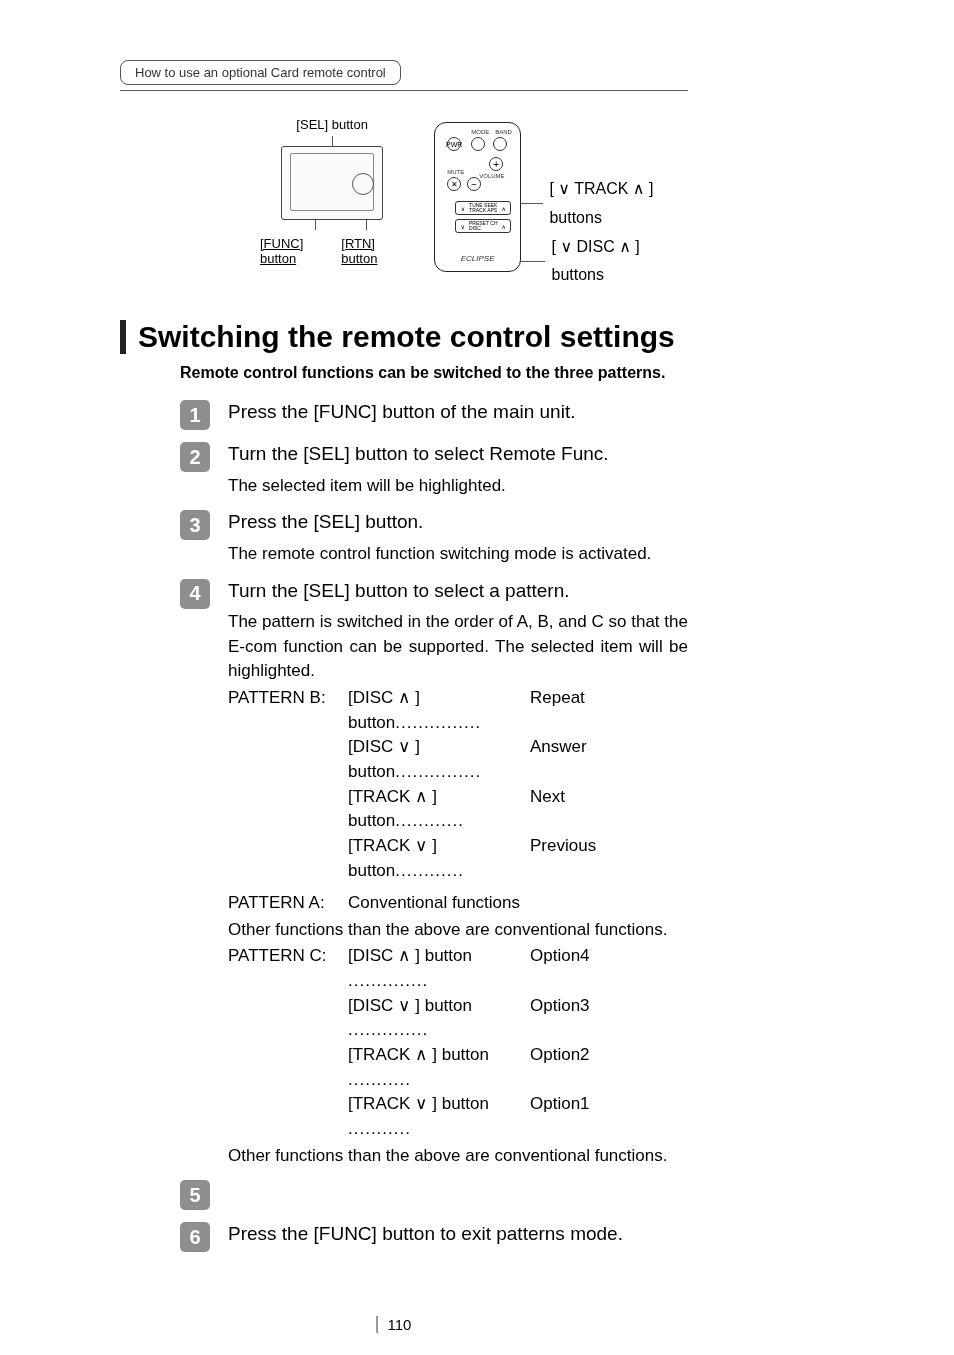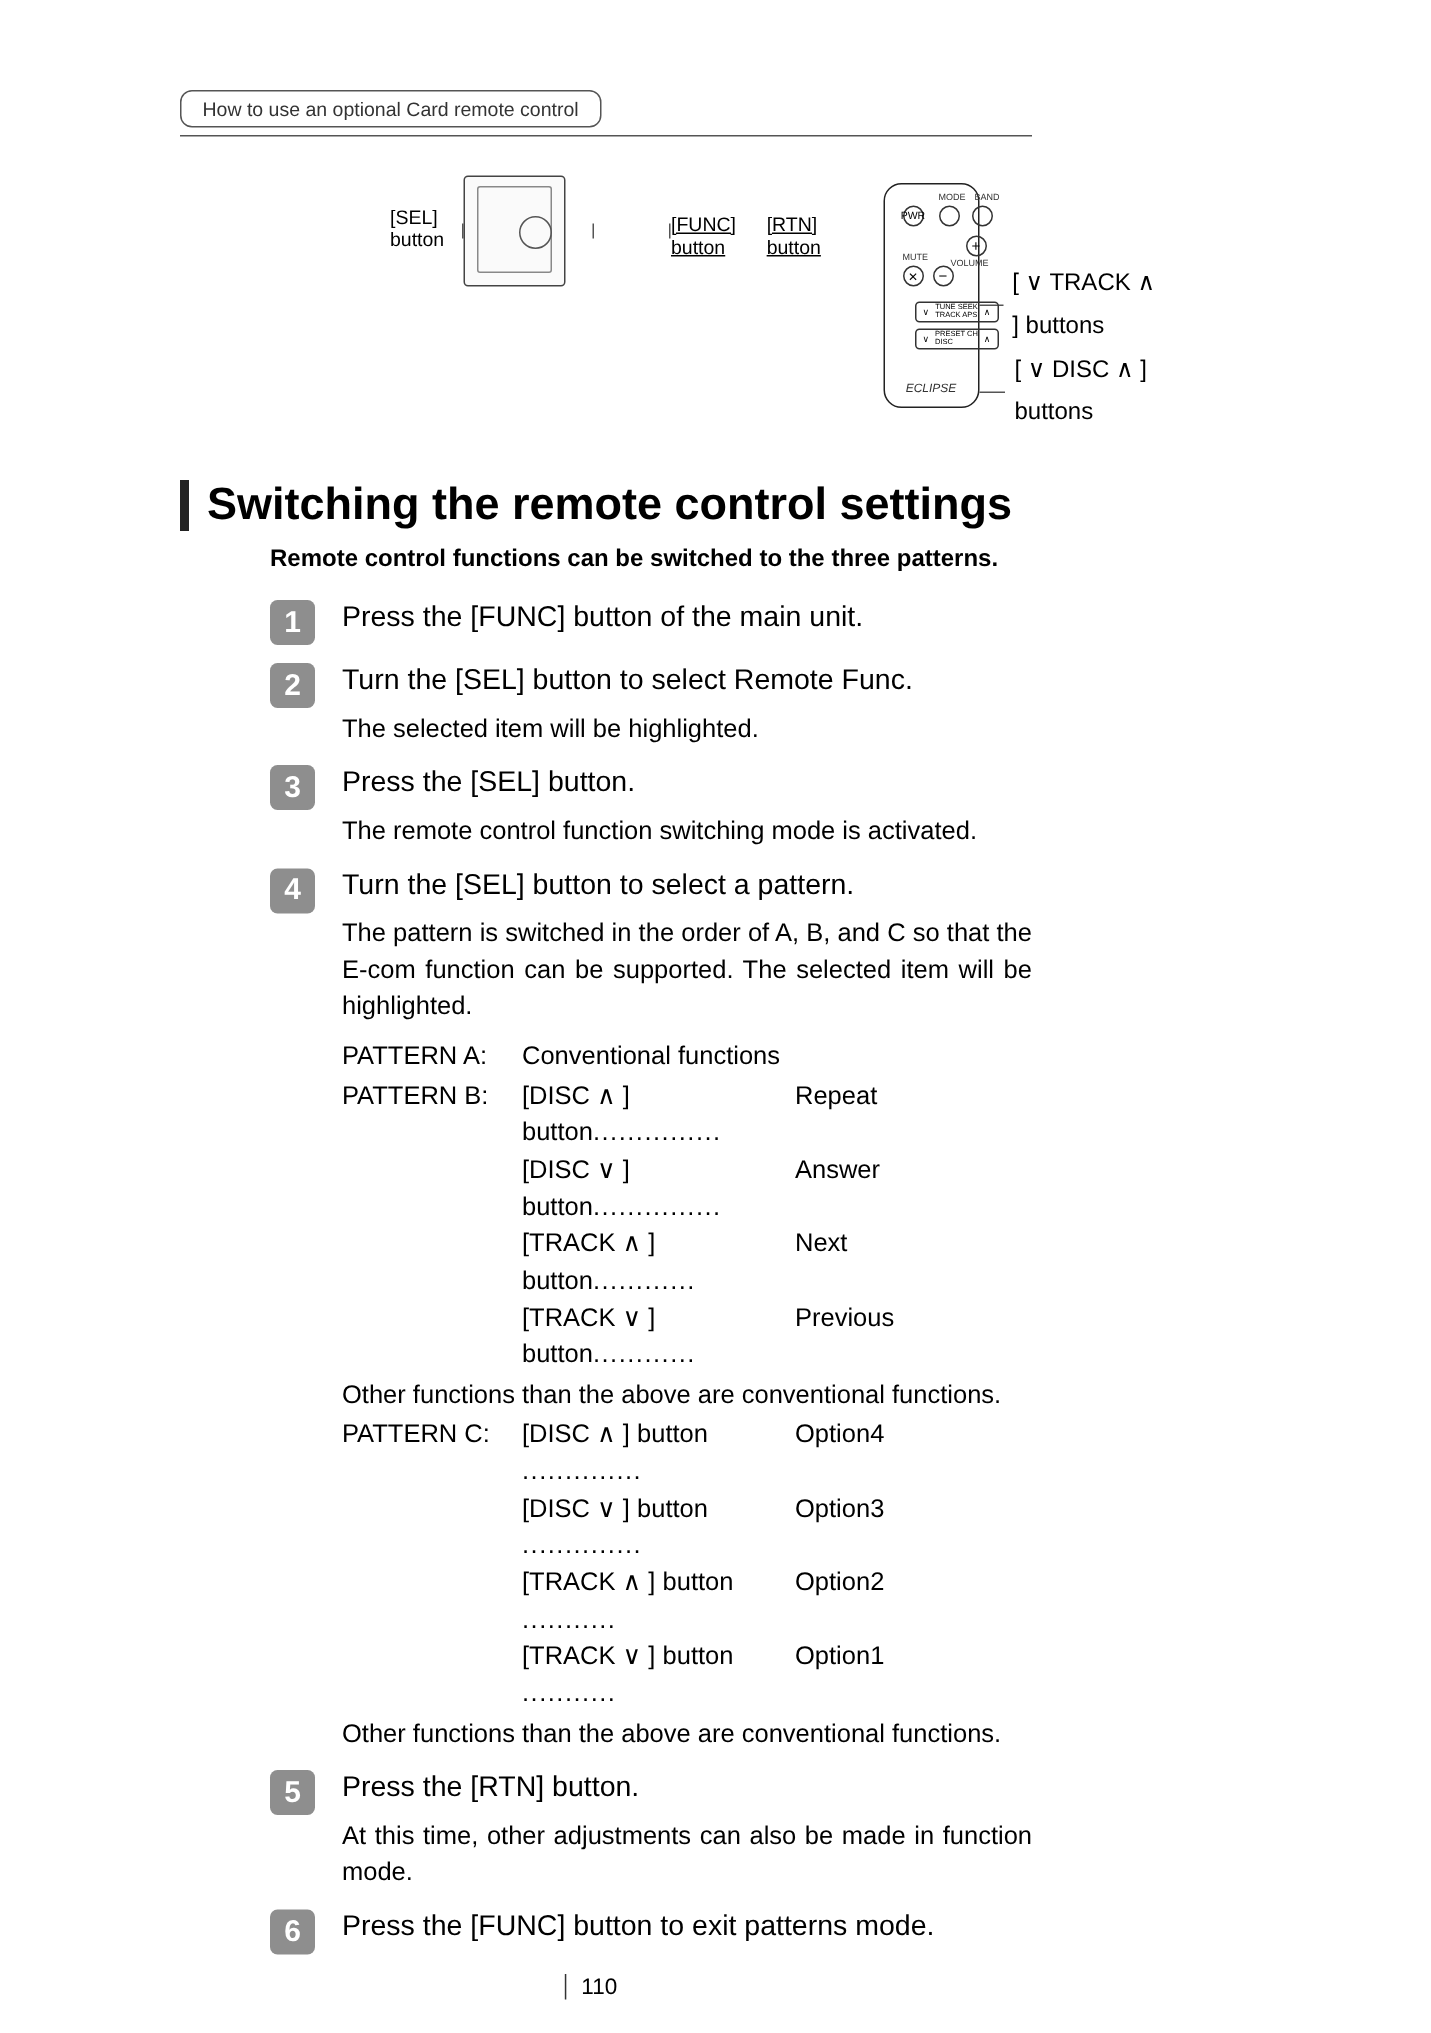--- a/index.html
+++ b/index.html
@@ -17,21 +17,21 @@
   }
   .br-line { border-top: 1px solid #555; margin-top: -1px; margin-bottom: 26px; }
 
   .top-figure {
     display: flex;
     align-items: flex-start;
     gap: 30px;
     margin-left: 140px;
     margin-bottom: 30px;
   }
-  .unit-col { display: flex; flex-direction: row; align-items: center; justify-content: center; }
+  .unit-col { display: flex; flex-direction: column; align-items: center; justify-content: center; }
   .label-small { font-size: 13px; margin-bottom: 4px; }
 
   .main-unit {
     width: 102px; height: 74px;
     border: 1px solid #444;
     border-radius: 3px;
     background: #fafafa;
     position: relative;
   }
   .main-unit::before {
@@ -214,27 +214,20 @@
       <div class="step-sub">The remote control function switching mode is activated.</div>
     </div>
   </div>
 
   <div class="step">
     <div class="step-num">4</div>
     <div class="step-body">
       <div class="step-head">Turn the [SEL] button to select a pattern.</div>
       <div class="step-sub just">The pattern is switched in the order of A, B, and C so that the E-com function can be supported. The selected item will be highlighted.</div>
 
-      <div class="pat-block">
-        <div class="pat-row">
-          <span class="pat-label">PATTERN A:</span>
-          <span>Conventional functions</span>
-        </div>
-      </div>
-
       <div class="pat-block" style="margin-top:2px;">
         <div class="pat-row">
           <span class="pat-label">PATTERN B:</span>
           <span class="pat-btn"><span>[DISC ∧ ] button</span><span class="pat-dots">...............</span></span>
           <span>Repeat</span>
         </div>
         <div class="pat-row">
           <span class="pat-label"></span>
           <span class="pat-btn"><span>[DISC ∨ ] button</span><span class="pat-dots">...............</span></span>
           <span>Answer</span>
@@ -243,20 +236,27 @@
           <span class="pat-label"></span>
           <span class="pat-btn"><span>[TRACK ∧ ] button</span><span class="pat-dots">............</span></span>
           <span>Next</span>
         </div>
         <div class="pat-row">
           <span class="pat-label"></span>
           <span class="pat-btn"><span>[TRACK ∨ ] button</span><span class="pat-dots">............</span></span>
           <span>Previous</span>
         </div>
       </div>
+
+      <div class="pat-block">
+        <div class="pat-row">
+          <span class="pat-label">PATTERN A:</span>
+          <span>Conventional functions</span>
+        </div>
+      </div>
       <div class="pat-block" style="margin-top:2px;">Other functions than the above are conventional functions.</div>
 
       <div class="pat-block" style="margin-top:2px;">
         <div class="pat-row">
           <span class="pat-label">PATTERN C:</span>
           <span class="pat-btn"><span>[DISC ∧ ] button</span><span class="pat-dots"> ..............</span></span>
           <span>Option4</span>
         </div>
         <div class="pat-row">
           <span class="pat-label"></span>
@@ -273,24 +273,20 @@
           <span class="pat-btn"><span>[TRACK ∨ ] button</span><span class="pat-dots"> ...........</span></span>
           <span>Option1</span>
         </div>
       </div>
       <div class="pat-block" style="margin-top:2px;">Other functions than the above are conventional functions.</div>
     </div>
   </div>
 
   <div class="step">
     <div class="step-num">5</div>
-    <div class="step-body">
-      <div class="step-head">Press the [RTN] button.</div>
-      <div class="step-sub just">At this time, other adjustments can also be made in function mode.</div>
-    </div>
   </div>
 
   <div class="step">
     <div class="step-num">6</div>
     <div class="step-body">
       <div class="step-head">Press the [FUNC] button to exit patterns mode.</div>
     </div>
   </div>
 
   <div class="page-num">110</div>

